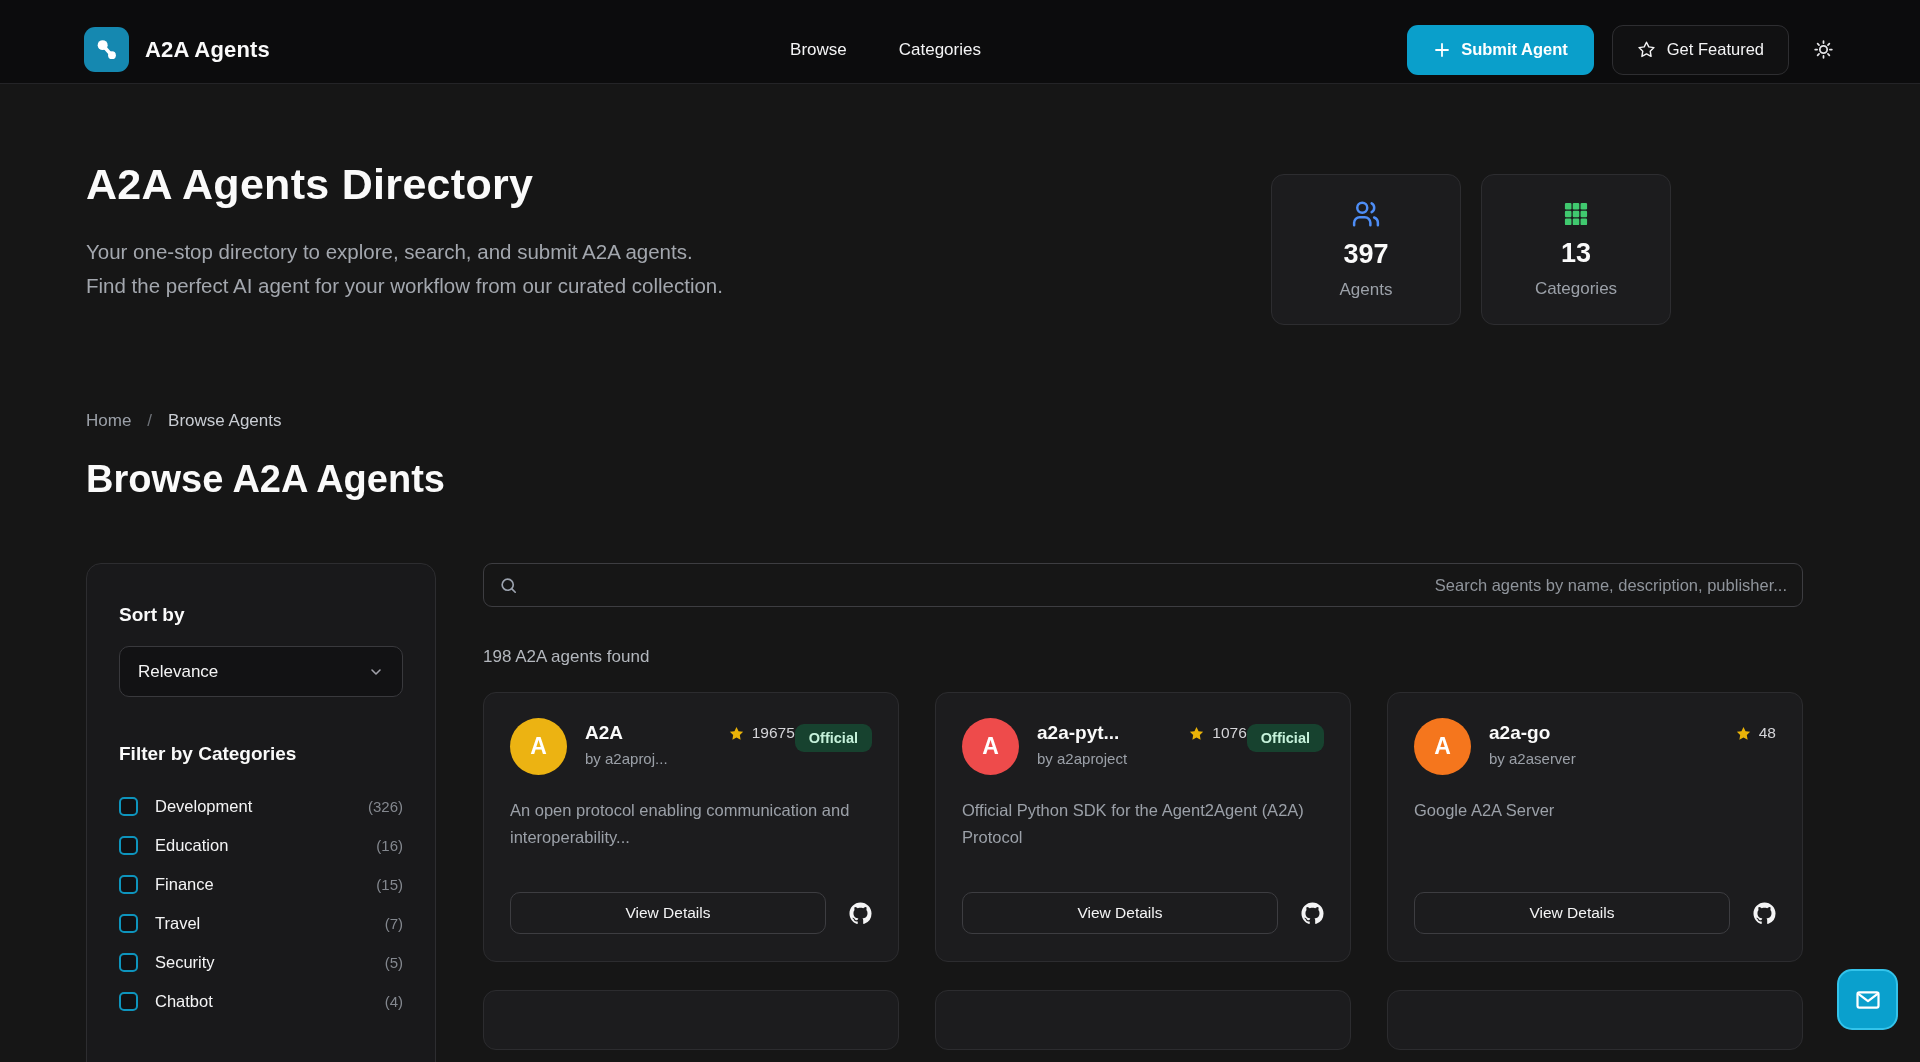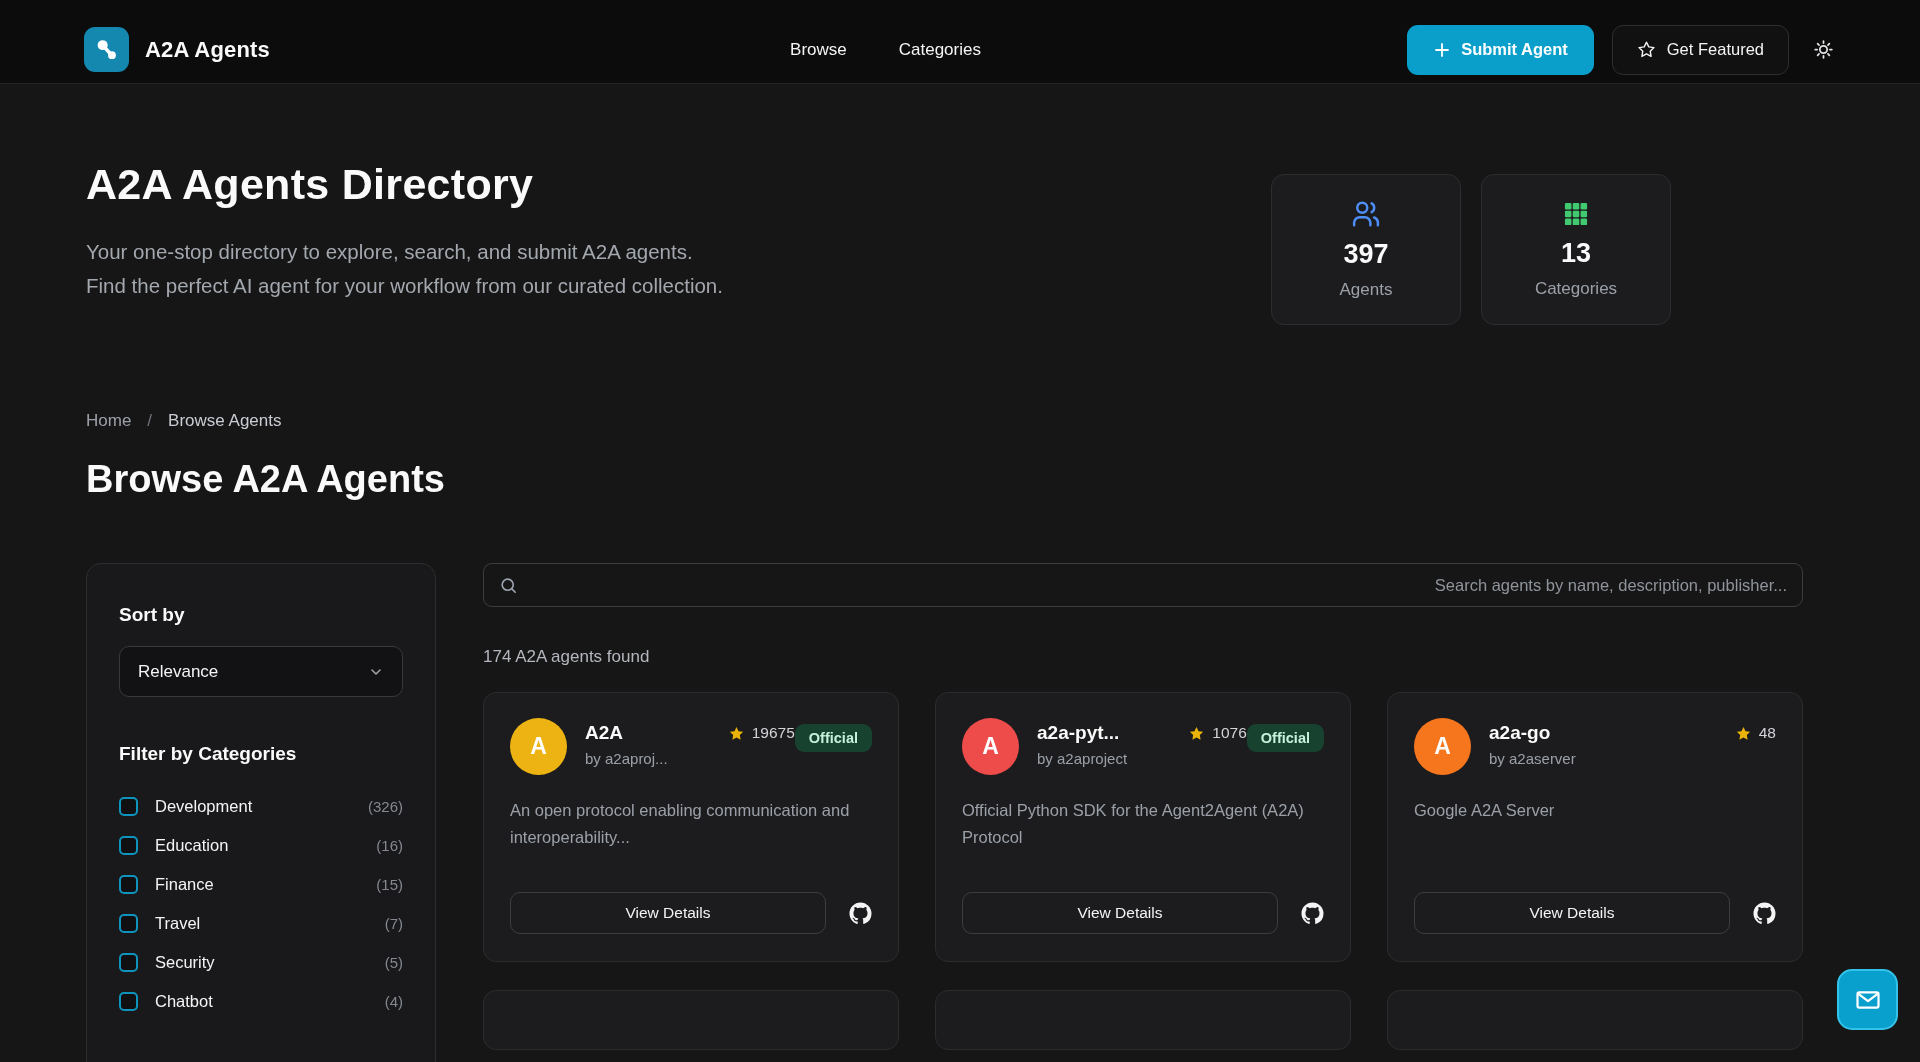--- a/index.html
+++ b/index.html
@@ -297,21 +297,21 @@
     <div class="search-wrap">
       <span>
         <svg width="19" height="19" viewBox="0 0 24 24" fill="none" stroke="#9ca3af" stroke-width="2.1" stroke-linecap="round">
           <circle cx="11" cy="11" r="7"></circle>
           <path d="M20.5 20.5L16.2 16.2"></path>
         </svg>
       </span>
       <input class="search-input" type="text" placeholder="Search agents by name, description, publisher..." style="">
     </div>
 
-    <div class="result-count">174 A2A agents found</div>
+    <div class="result-count">198 A2A agents found</div>
 
     <div class="cards-grid">
 
       <div class="agent-card">
         <div class="card-head">
           <div class="avatar" style="background:#ecb312;">A</div>
           <div class="title-col">
             <div class="agent-name">A2A</div>
             <div class="agent-publisher">by a2aproj...</div>
           </div>

